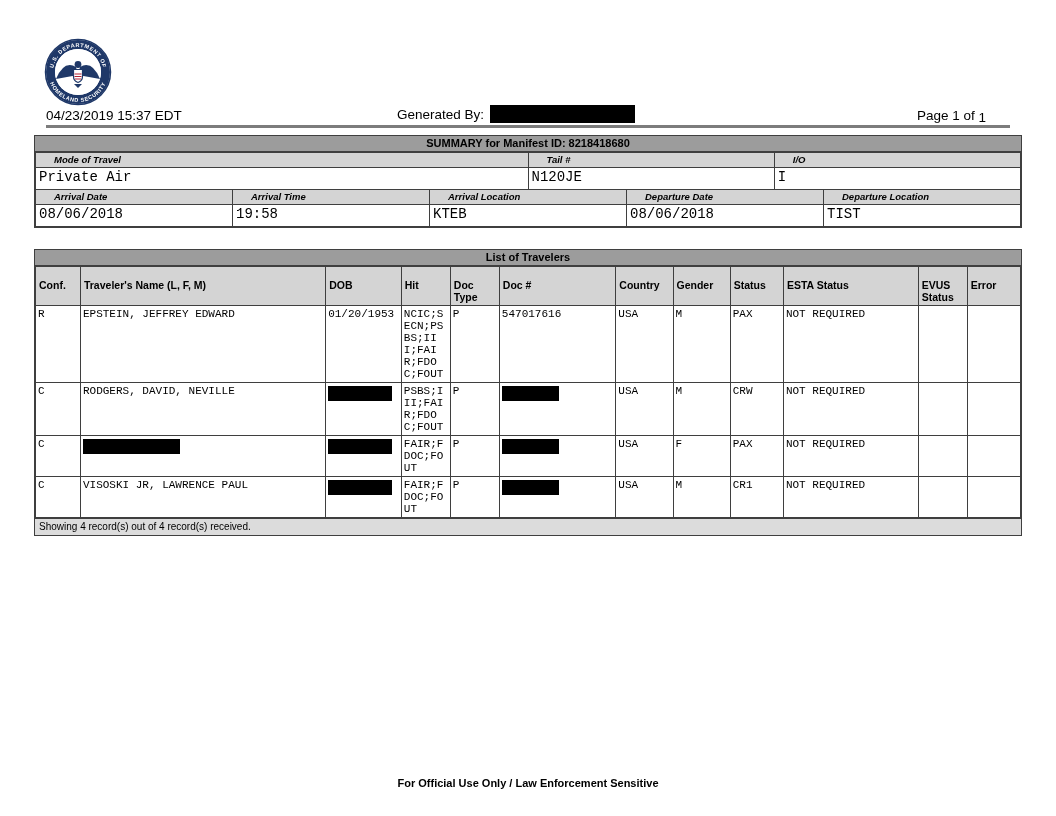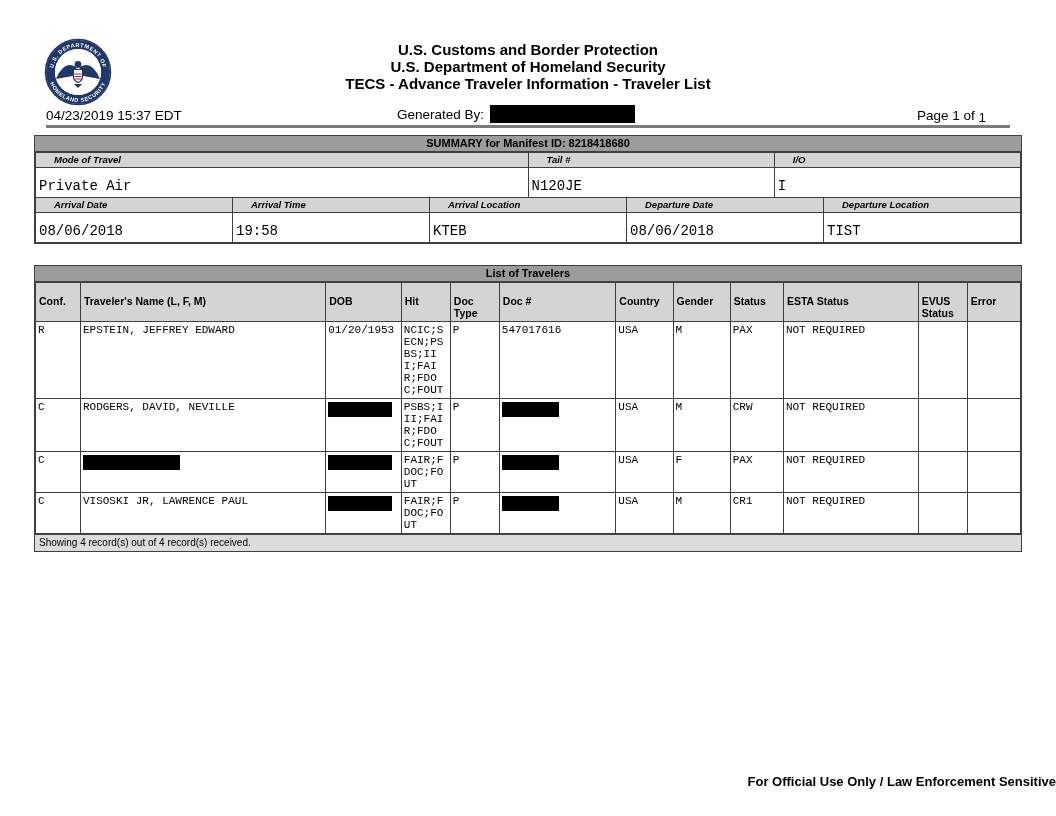--- a/index.html
+++ b/index.html
@@ -27,37 +27,37 @@
   .gen-redaction { display: inline-block; width: 145px; height: 18px; background: var(--redact); margin-left: 6px; }
   .pgnum { position: relative; top: 2px; display: inline-block; }
 
   
   .band { margin: 7px 34px 0; border: 1px solid var(--grid); }
   .band-travelers { margin-top: 21px; }
   .bar { background: var(--bar-bg); border-bottom: 1px solid var(--grid); text-align: center; font-weight: bold; font-size: 11px; padding: 1px 0 2px; }
   table { width: 100%; border-collapse: collapse; table-layout: fixed; }
   td, th { border: 1px solid var(--grid); vertical-align: top; }
   .sum-label { background: var(--hdr-bg); font-weight: bold; font-size: 9.5px; padding: 1px 18px 2px; font-style: italic; }
-  .sum-value { font-family: "Liberation Mono", monospace; font-size: 14px; padding: 10px 3px 3px; height: 22px; }
+  .sum-value { font-family: "Liberation Mono", monospace; font-size: 14px; padding: 1px 3px 3px; height: 22px; }
   #summary-b { margin-top: -1px; }
 
   
   #travelers-table th { background: var(--hdr-bg); text-align: left; font-size: 10.5px; font-weight: bold; line-height: 12px; padding: 12px 3px 2px; }
   #travelers-table td { font-family: "Liberation Mono", monospace; font-size: 11px; line-height: 12px; padding: 2px; word-break: break-all; }
   .c0 { width: 44px; }  .c1 { width: 240px; } .c2 { width: 74px; }
   .c3 { width: 48px; }  .c4 { width: 48px; }  .c5 { width: 114px; }
   .c6 { width: 56px; }  .c7 { width: 56px; }  .c8 { width: 52px; }
   .c9 { width: 132px; } .c10 { width: 48px; } .c11 { width: 52px; }
   .sa0 { width: 50%; } .sa1 { width: 25%; } .sa2 { width: 25%; }
   .sb { width: 20%; }
   .redaction { background: var(--redact); height: 15px; margin-top: 1px; }
   .record-bar { background: #dcdcdc; border-top: 1px solid var(--grid); font-size: 10px; font-weight: normal; padding: 2px 4px 3px; }
 
   
-  .classification { position: absolute; left: 0; right: 0; bottom: 27px; text-align: right; font-weight: bold; font-size: 13px; }
+  .classification { position: absolute; left: 0; right: 0; bottom: 27px; text-align: center; font-weight: bold; font-size: 11px; }
 </style>
 </head>
 <body>
 
 <div class="page">
 
   <div class="header">
     <svg class="seal" width="68" height="68" viewBox="0 0 68 68" aria-hidden="true">
       <defs>
         <path id="sealTop" d="M 9,34 A 25,25 0 0 1 59,34"></path>
@@ -72,25 +72,20 @@
       <text font-size="5.5" font-weight="bold" fill="#ffffff" letter-spacing="0.6">
         <textPath href="#sealBot" startOffset="50%" text-anchor="middle">HOMELAND SECURITY</textPath>
       </text>
       <path d="M12 41 Q20 22 32 29 L34 37 Z" fill="#1f3868"></path>
       <path d="M56 41 Q48 22 36 29 L34 37 Z" fill="#1f3868"></path>
       <circle cx="34" cy="26.5" r="3.4" fill="#1f3868"></circle>
       <path d="M29.5 31.5 h9 v7 q0 4.5 -4.5 6 q-4.5 -1.5 -4.5 -6 Z" fill="#ffffff" stroke="#1f3868" stroke-width="1.2"></path>
       <path d="M30.5 36 h7 M30.5 38.5 h7 M31 41 h6" stroke="#b22234" stroke-width="1" fill="none"></path>
       <path d="M30 46 L34 50 L38 46" fill="#1f3868"></path>
     </svg>
-    <div class="titles">
-      <div>U.S. Customs and Border Protection</div>
-      <div>U.S. Department of Homeland Security</div>
-      <div>TECS - Advance Traveler Information - Traveler List</div>
-    </div>
   </div>
 
   <div class="meta">
     <span class="meta-left">04/23/2019 15:37 EDT</span>
     <span class="meta-center">
       <span>Generated By:</span>
       <span class="gen-redaction"></span>
     </span>
     <span class="meta-right">
       <span>Page 1 of</span>

